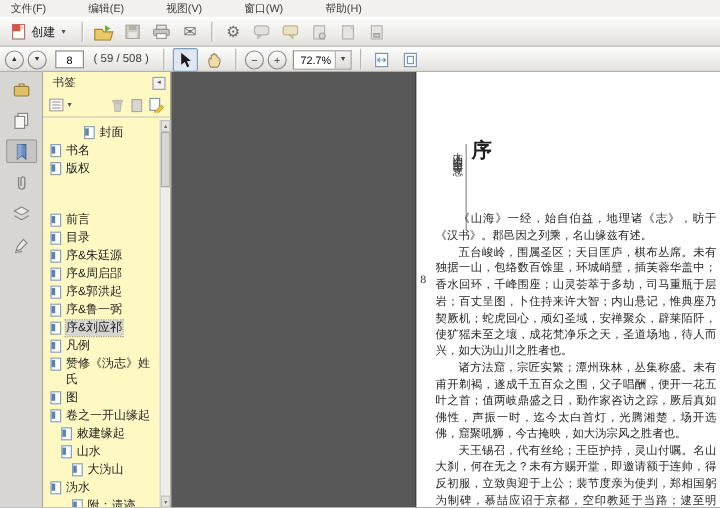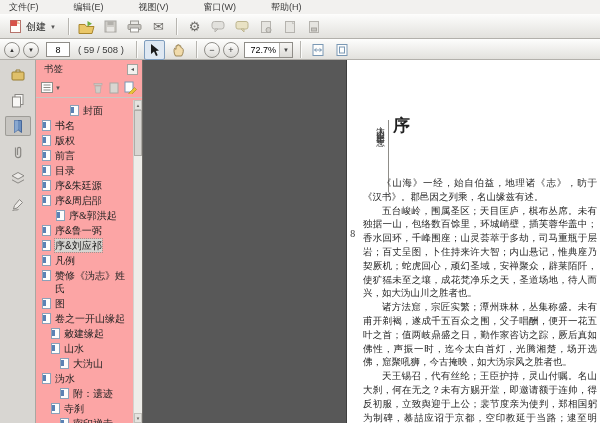--- a/index.html
+++ b/index.html
@@ -36,21 +36,21 @@
   .zoombox input{ width:34px; border:none; font-size:9px; text-align:right; padding-right:3px;
     font-family:"Liberation Sans",sans-serif; outline:none;}
   .zcaret{ width:13px; display:flex; align-items:center; justify-content:center;
     border-left:1px solid #b5b3ae; background:linear-gradient(#f6f5f3,#dcdbd7); font-size:6px; color:#444;}
   
   .main{ display:flex; height:363px; }
   .iconstrip{ width:36px; background:#d8d6d2; border-right:1px solid #a9a7a2;
     display:flex; flex-direction:column; align-items:center; padding-top:4px; gap:6px; flex:none;}
   .sbtn{ width:26px; height:20px; display:flex; align-items:center; justify-content:center; border-radius:2px;}
   .sbtn.active{ background:#c7c5c1; box-shadow:inset 0 0 0 1px #9e9c97; }
-  .panel{ width:107px; background:#fca5a5; border-right:1px solid #6e6c68; position:relative; flex:none; overflow:hidden;}
+  .panel{ width:107px; background:#fef9c3; border-right:1px solid #6e6c68; position:relative; flex:none; overflow:hidden;}
   .phead{ height:18px; display:flex; align-items:center; justify-content:space-between;
     padding:0 4px 0 8px; font-size:9.5px; color:#2f2f2f;}
   .pcollapse{ width:11px; height:11px; border:1px solid #a5a39e; background:#f2f1ee;
     display:flex; align-items:center; justify-content:center; font-size:5px; color:#555;}
   .ptools{ height:20px; display:flex; align-items:center; gap:5px; padding:0 5px;
     border-bottom:1px solid #c9c7c2; }
   .ptools .spacer{ flex:1; }
   .bmlist{ position:absolute; top:40px; left:0; right:9px; bottom:0; overflow:hidden; padding-top:3px;}
   .bm-row{ display:flex; align-items:flex-start; min-height:15px; padding:1px 2px 1px 6px; cursor:default;}
   .bm-icon{ width:9px; height:11px; border:1px solid #8ba1b9; background:#fdfdfc; position:relative;
@@ -290,37 +290,37 @@
             <span class="bm-label">封面</span>
           </div>
           <div class="bm-row" style="padding-left: 6px;">
             <span class="bm-icon"></span>
             <span class="bm-label">书名</span>
           </div>
           <div class="bm-row" style="padding-left: 6px;">
             <span class="bm-icon"></span>
             <span class="bm-label">版权</span>
           </div>
-          <div class="bm-row" style="padding-left: 6px;">
+          <div class="bm-row" style="padding-left: 6px; margin-top: 28px;">
             <span class="bm-icon"></span>
             <span class="bm-label">前言</span>
           </div>
           <div class="bm-row" style="padding-left: 6px;">
             <span class="bm-icon"></span>
             <span class="bm-label">目录</span>
           </div>
           <div class="bm-row" style="padding-left: 6px;">
             <span class="bm-icon"></span>
             <span class="bm-label">序&amp;朱廷源</span>
           </div>
           <div class="bm-row" style="padding-left: 6px;">
             <span class="bm-icon"></span>
             <span class="bm-label">序&amp;周启郘</span>
           </div>
-          <div class="bm-row" style="padding-left: 20px; font-family: Liberation Serif, serif;">
+          <div class="bm-row" style="padding-left: 6px;">
             <span class="bm-icon"></span>
             <span class="bm-label">序&amp;郭洪起</span>
           </div>
           <div class="bm-row" style="padding-left: 6px;">
             <span class="bm-icon"></span>
             <span class="bm-label">序&amp;鲁一弼</span>
           </div>
           <div class="bm-row" style="padding-left: 6px;">
             <span class="bm-icon"></span>
             <span class="bm-label sel">序&amp;刘应祁</span>

